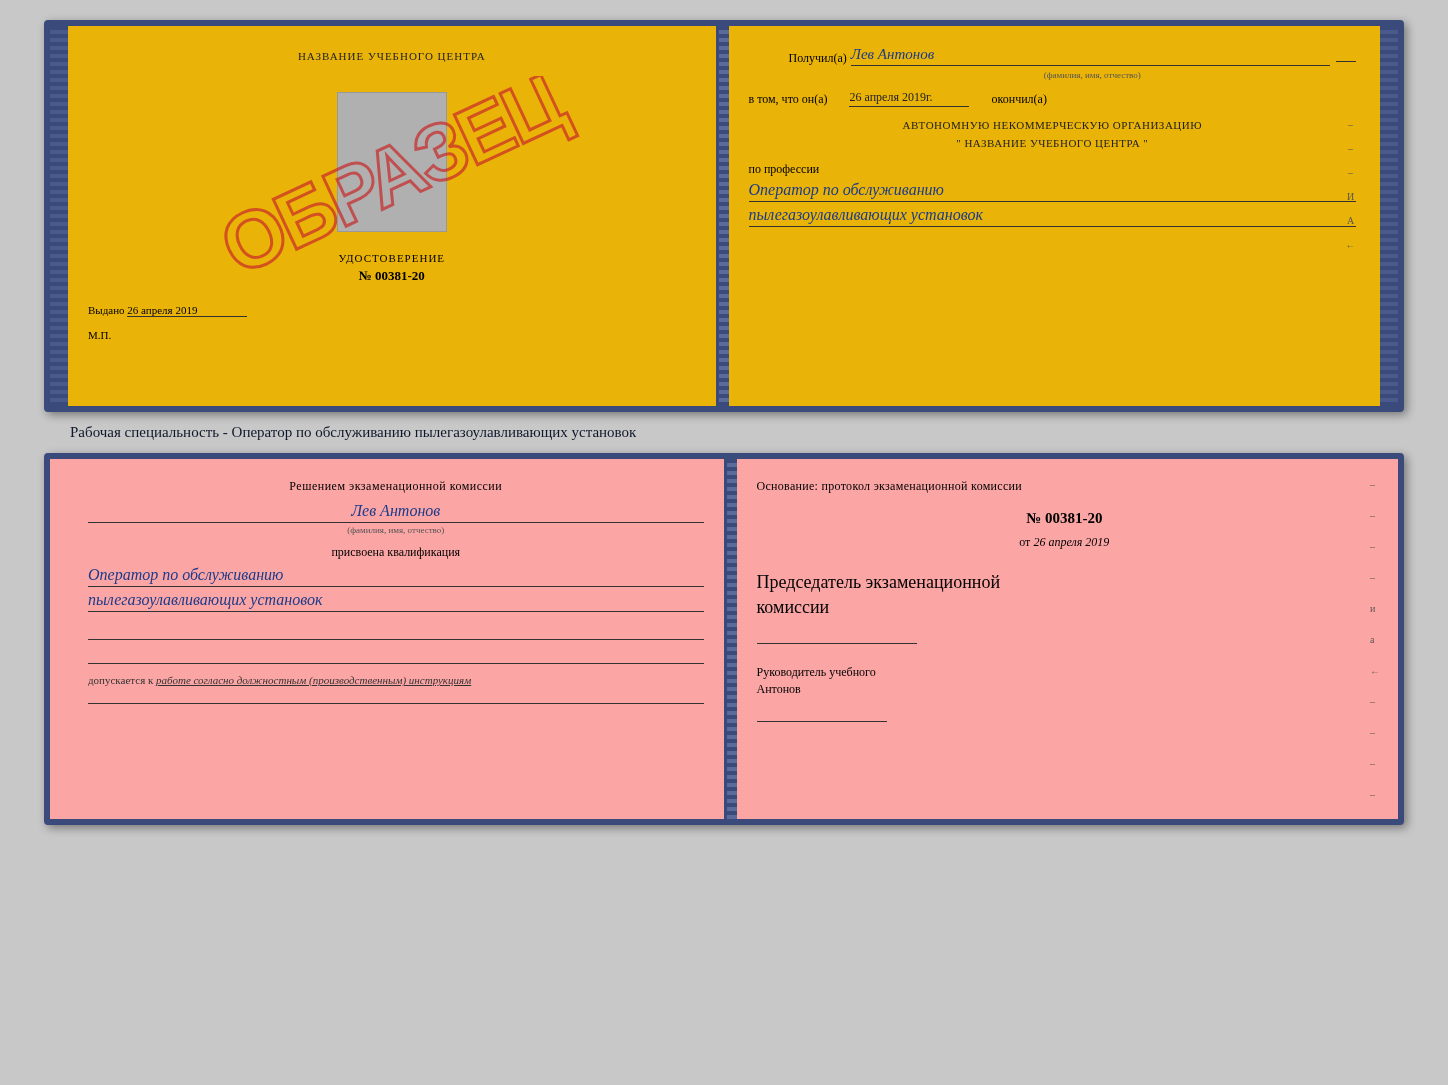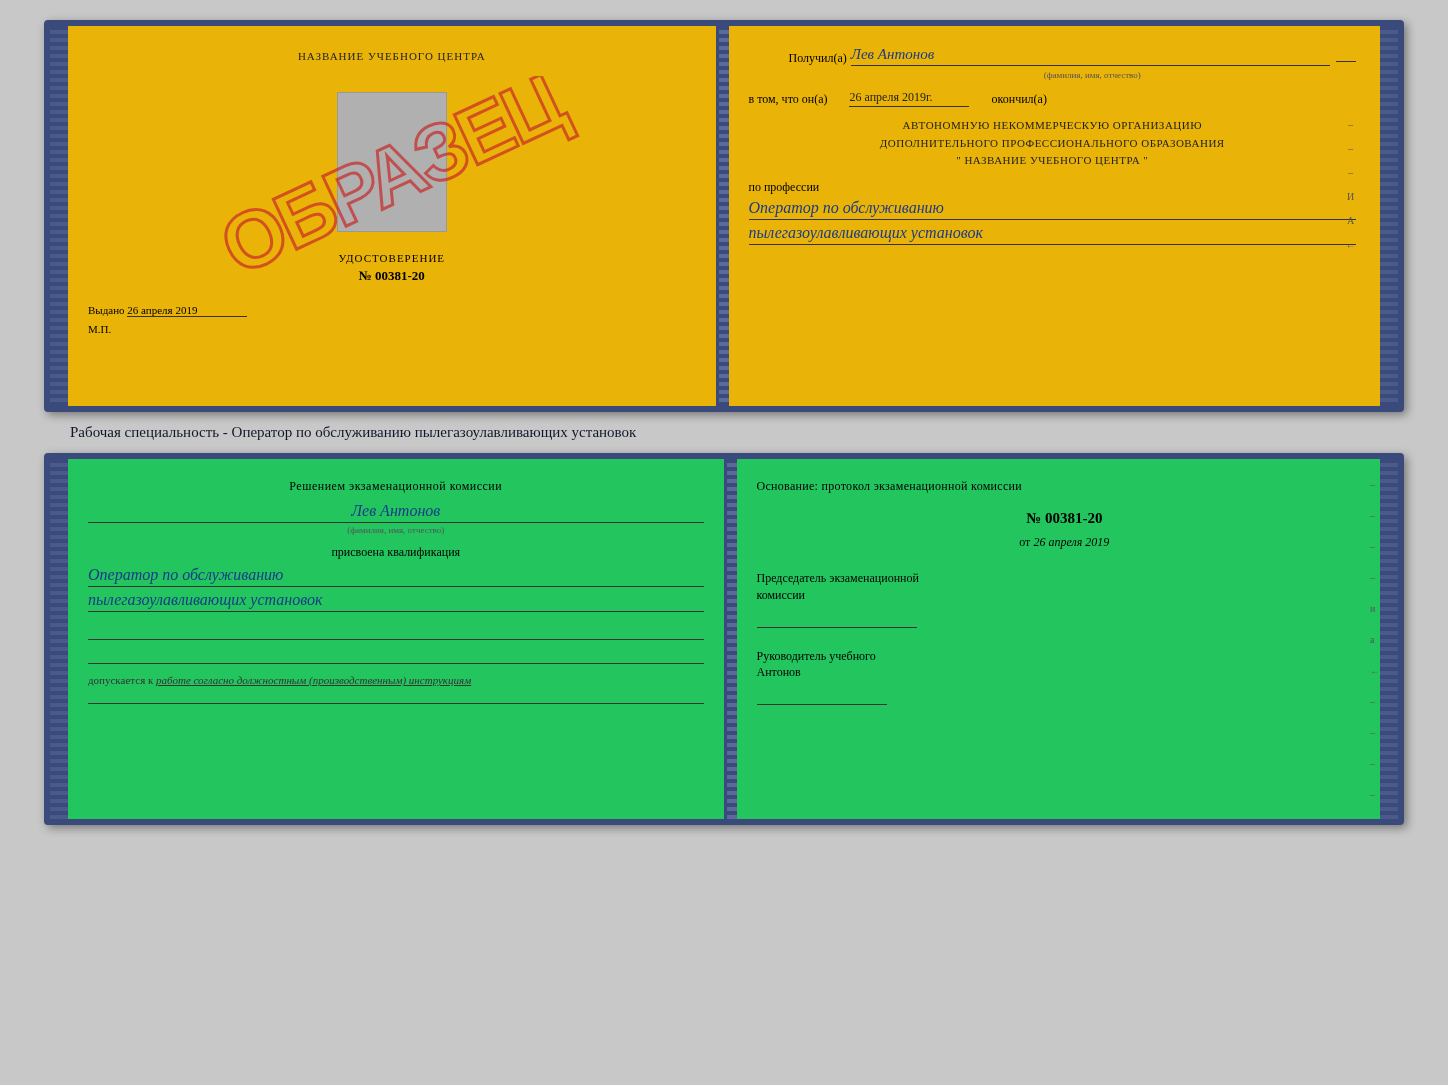--- a/index.html
+++ b/index.html
@@ -129,21 +129,21 @@
     }
 
     .vydano-underline {
       border-bottom: 1px solid #333;
       display: inline-block;
       min-width: 120px;
     }
 
     .mp-line {
       font-size: 11px;
-      margin-top: 6px;
+      margin-top: 12px;
     }
 
     
     .poluchil-line {
       display: flex;
       align-items: flex-end;
       margin-bottom: 4px;
       flex-wrap: wrap;
       margin-left: 40px;
     }
@@ -257,26 +257,27 @@
       font-size: 15px;
       color: #0f172a;
       align-self: flex-start;
       padding-left: 50px;
     }
 
     
     .bottom-book {
       display: flex;
       width: 1360px;
-      background: #22c55e;
+      background: #fca5a5;
       border: 6px solid #3a4a7a;
       border-radius: 4px;
       position: relative;
       box-shadow: 3px 3px 10px rgba(0,0,0,0.4);
       overflow: hidden;
+      align-items: center;
     }
 
     .bottom-left-page {
       flex: 1;
       padding: 20px 20px 16px 20px;
       border-right: 3px solid #3a4a7a;
       position: relative;
       min-height: 360px;
     }
 
@@ -385,21 +386,21 @@
       font-size: 12px;
       text-align: center;
       margin-bottom: 20px;
     }
 
     .ot-date {
       font-style: italic;
     }
 
     .predsedatel-label {
-      font-size: 12px;
+      font-size: 18px;
       line-height: 1.4;
       margin-bottom: 20px;
       font-family: Liberation Serif, serif;
     }
 
     .predsedatel-underline {
       border-bottom: 1px solid #333;
       height: 18px;
       width: 160px;
       margin-top: 6px;
@@ -498,21 +499,20 @@
       <div class="fio-hint">(фамилия, имя, отчество)</div>
 
       <div class="vtom-line">
         <span>в том, что он(а)</span>
         <span class="date-underline">26 апреля 2019г.</span>
         <span class="okончil-label">окончил(а)</span>
       </div>
 
       <div class="org-block">
         <div>АВТОНОМНУЮ НЕКОММЕРЧЕСКУЮ ОРГАНИЗАЦИЮ</div>
-        <div>ДОПОЛНИТЕЛЬНОГО ПРОФЕССИОНАЛЬНОГО ОБРАЗОВАНИЯ</div>
         <div class="quoted-name">"  НАЗВАНИЕ УЧЕБНОГО ЦЕНТРА  "</div>
         <div class="right-side-dashes">
           <span>–</span>
           <span>–</span>
           <span>–</span>
           <span>и</span>
           <span>а</span>
           <span>←</span>
         </div>
       </div>

